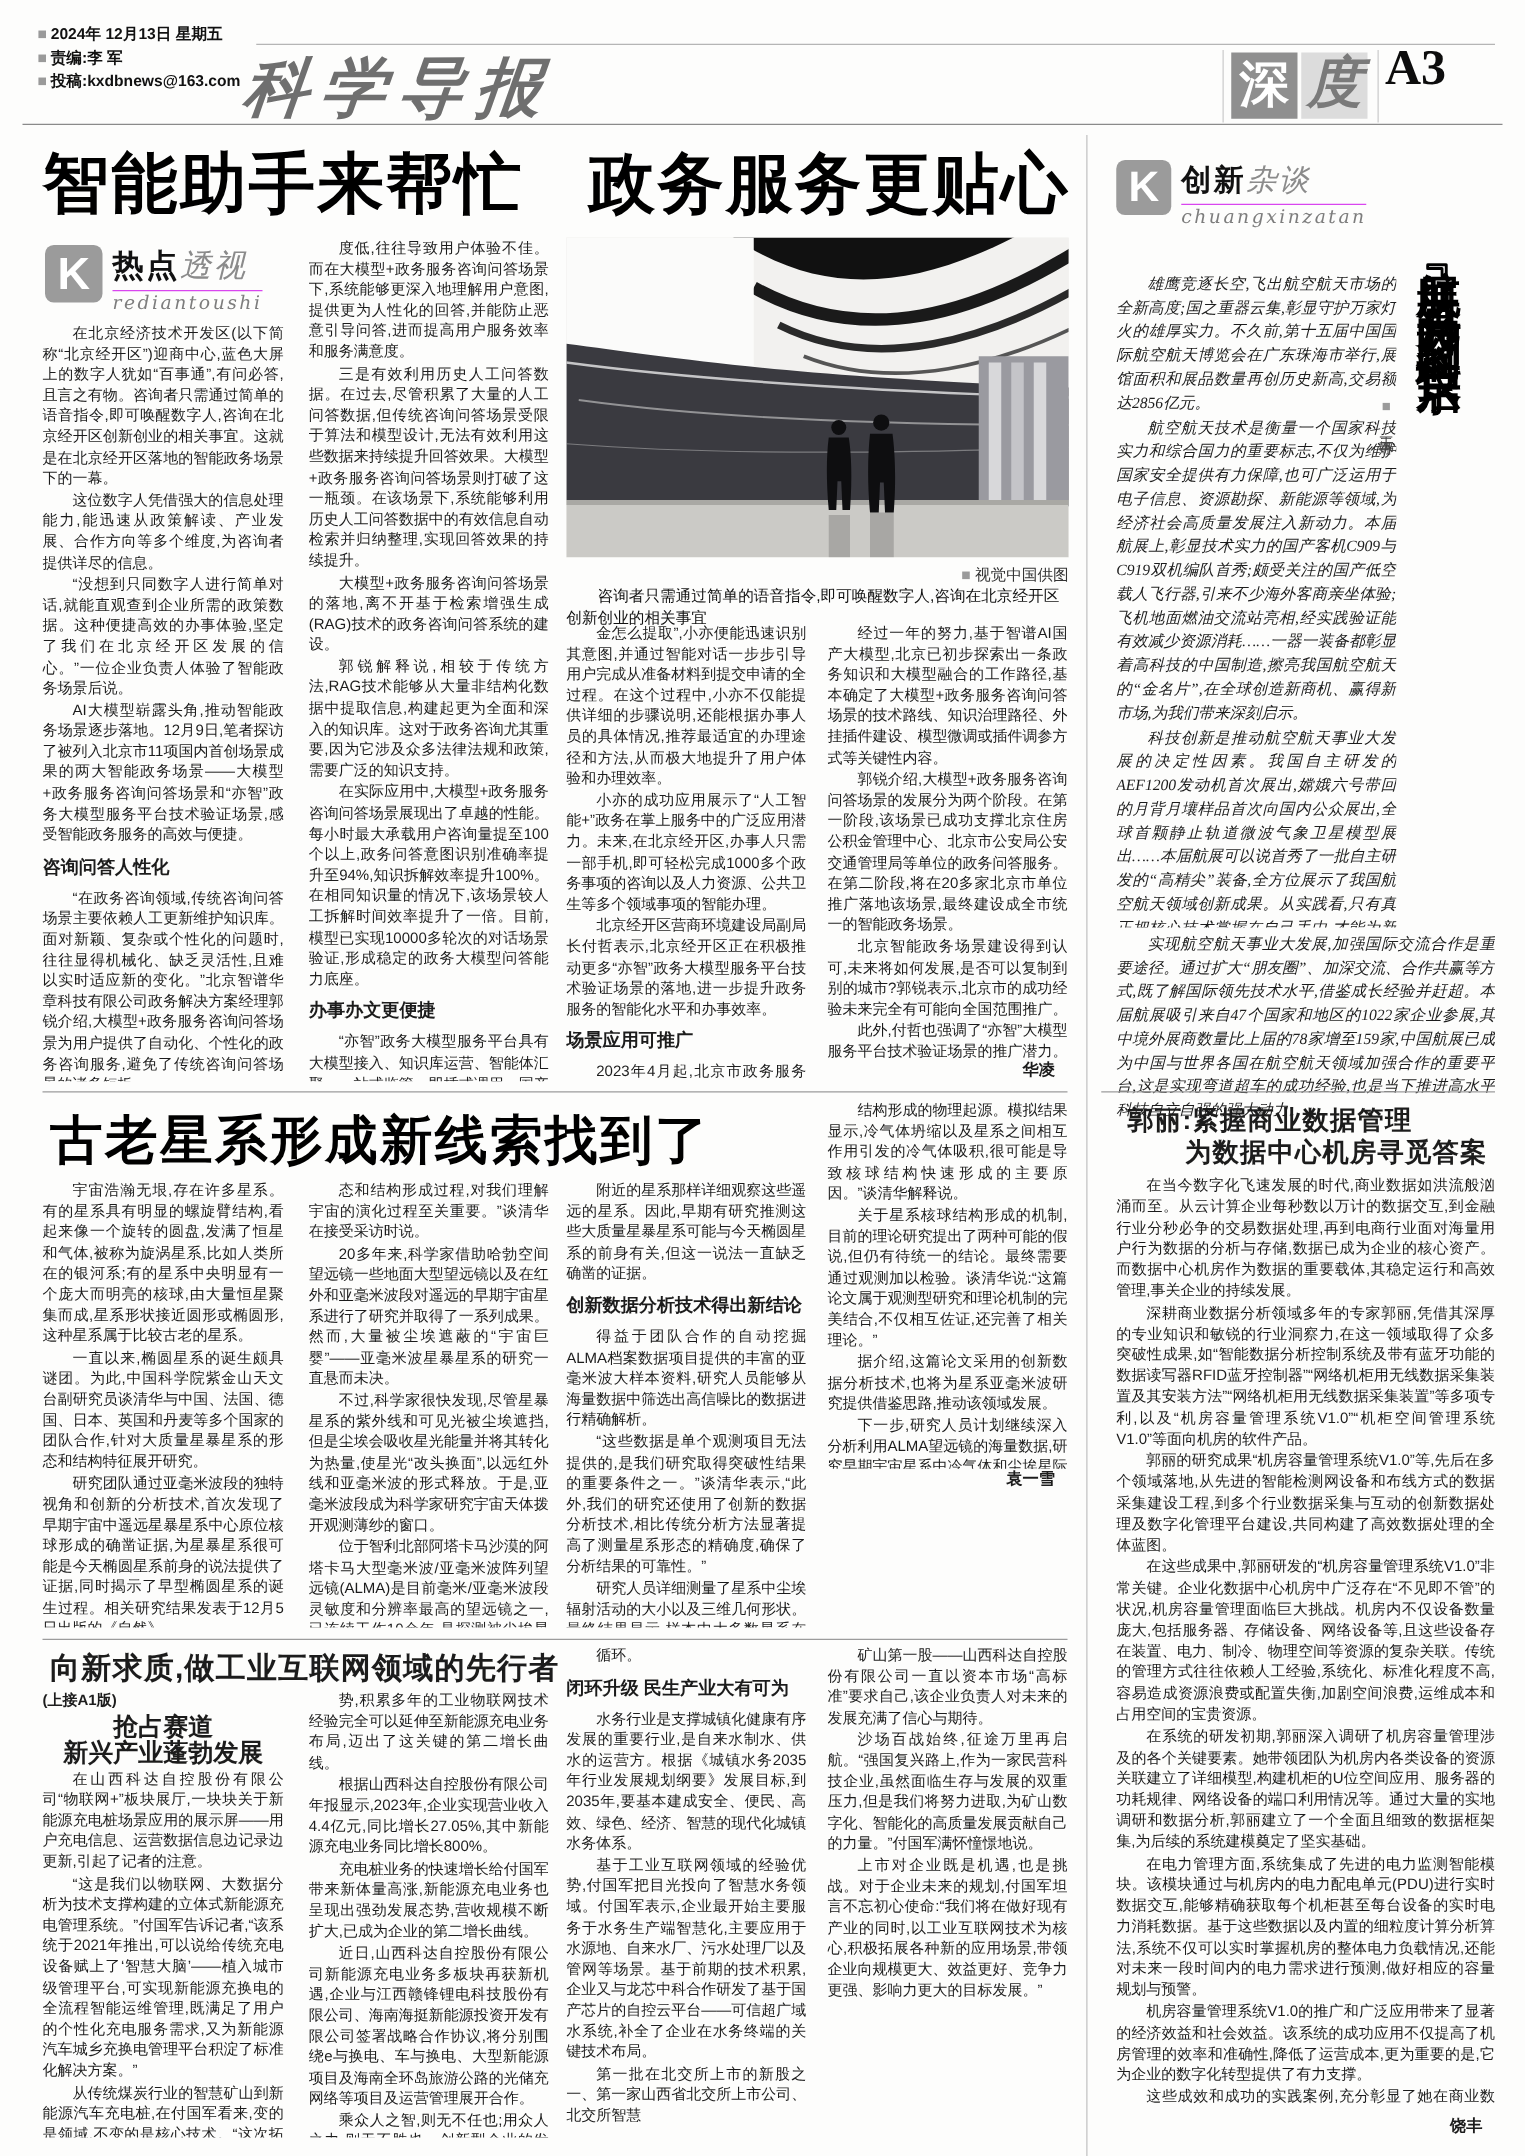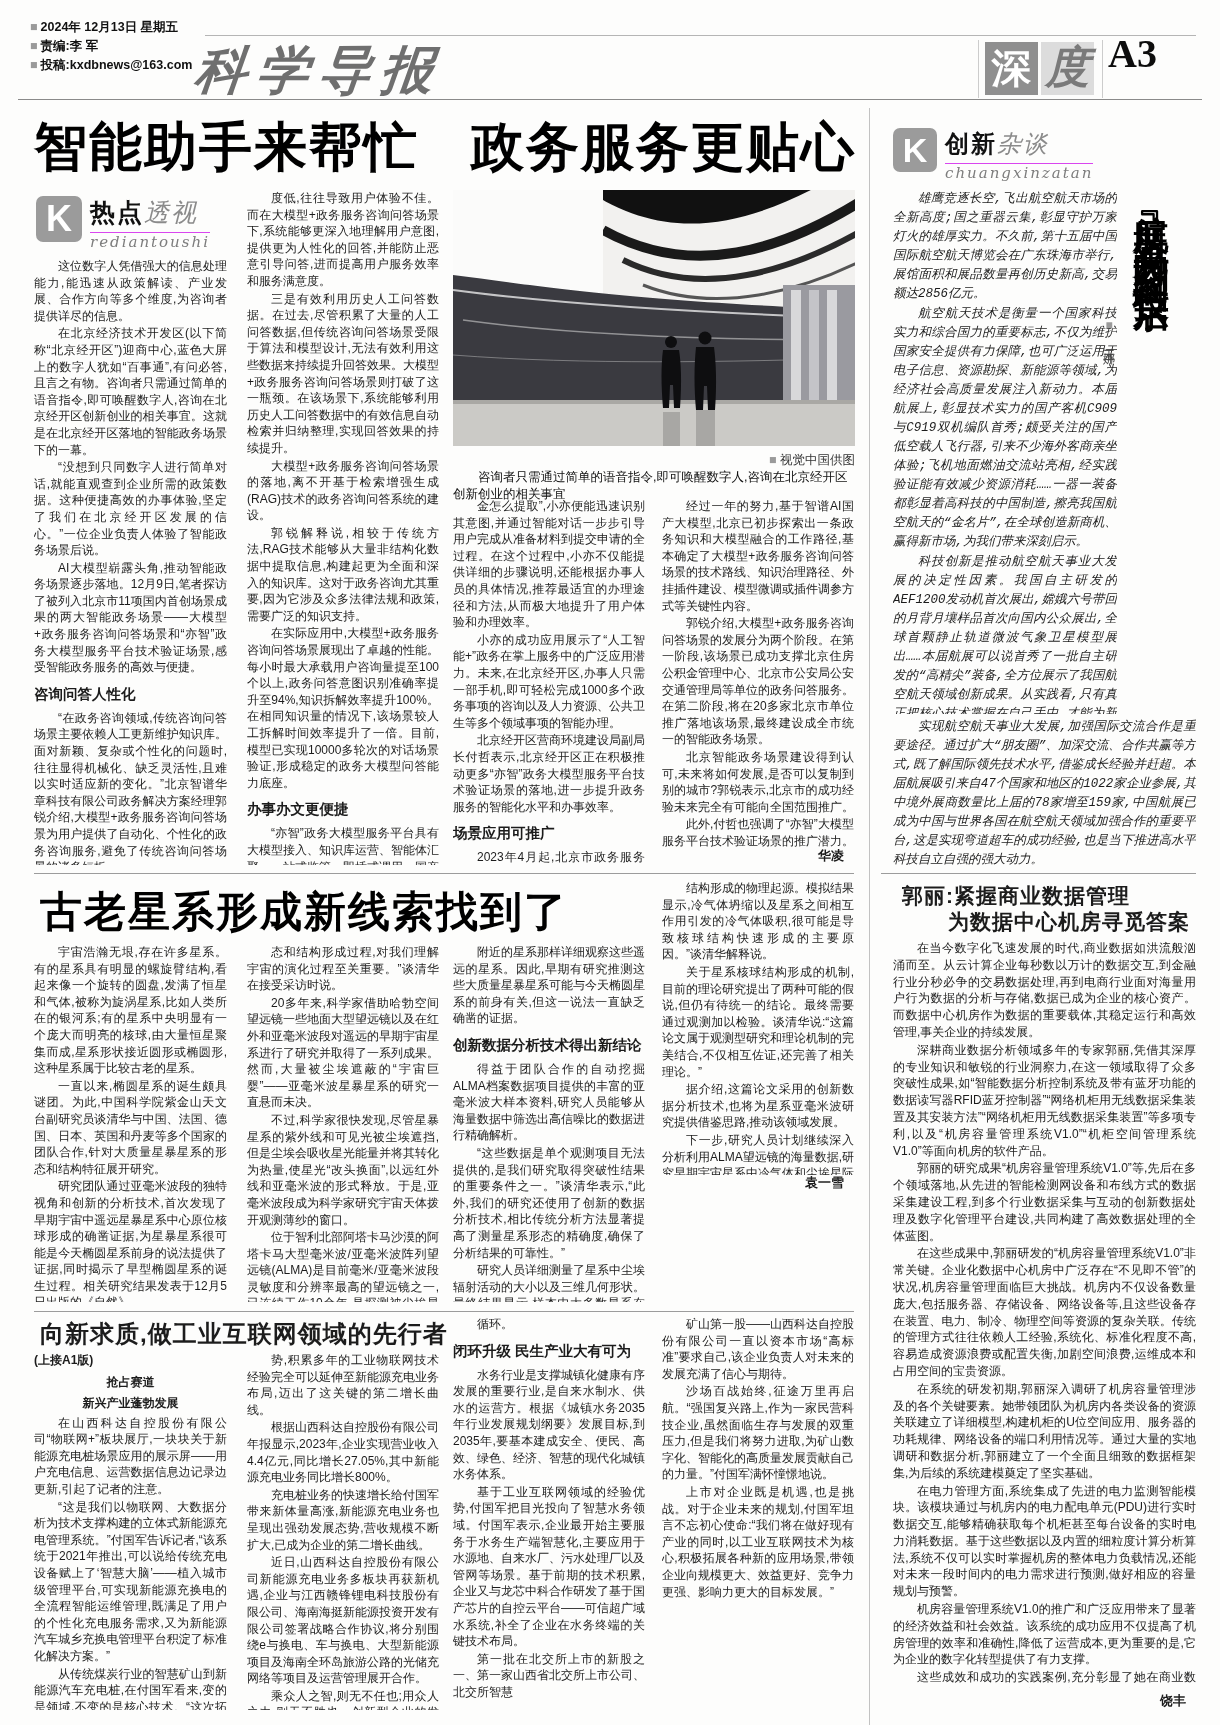--- a/index.html
+++ b/index.html
@@ -15,21 +15,21 @@
   .hdr-vline { position:absolute; top:40px; width:1px; height:58px; background:#ccc; }
   .depth1 { position:absolute; left:985px; top:42px; width:53px; height:53px; background:#8f8f8f; color:#fff; font-size:40px; font-weight:900; text-align:center; line-height:53px; }
   .depth2 { position:absolute; left:1041px; top:42px; width:53px; height:53px; background:#dcdcdc; color:#7a7a7a; font-family:"DejaVu Serif", serif; font-style:italic; font-weight:bold; font-size:44px; text-align:center; line-height:50px; }
   .pageno { position:absolute; left:1108px; top:30px; font-family:"Liberation Serif", serif; font-weight:900; font-size:40px; color:#0d0d0d; }
   .hdrline { position:absolute; left:18px; top:99px; width:1184px; height:1px; background:#8a8a8a; }
 
   
   .col { position:absolute; overflow:hidden; font-size:12px; line-height:16.6px; text-align:justify; }
   .blk-p { text-indent:2em; margin-bottom:1px; }
   .blk-h { font-weight:900; font-size:14.5px; line-height:18px; text-indent:0; margin:9px 0 7px; text-align:left; }
-  .blk-h2 { font-weight:900; font-size:12px; line-height:19px; text-indent:0; text-align:center; margin:2px 0; }
+  .blk-h2 { font-weight:900; font-size:20px; line-height:19px; text-indent:0; text-align:center; margin:2px 0; }
   .blk-cont { font-weight:900; text-indent:0; margin-bottom:4px; }
   .byline { font-weight:900; text-align:right; padding-right:10px; font-size:13px; }
   .divider { position:absolute; height:1px; background:#9c9c9c; }
   .vdivider { position:absolute; width:1px; background:#c2c2c2; }
 
   
   .headline1 { position:absolute; left:34px; top:112px; width:822px; display:flex; justify-content:space-between; font-size:53px; font-weight:900; letter-spacing:2px; color:#000; white-space:nowrap; }
   .badge { position:absolute; display:flex; align-items:flex-start; }
   .kbox { width:46px; height:46px; background:#9b9b9b; border-radius:7px; color:#fff; font-size:36px; font-weight:900; text-align:center; line-height:46px; flex:none; }
   .btxt { margin-left:8px; }
@@ -37,21 +37,21 @@
   .btitle .b1 { font-weight:900; color:#111; }
   .btitle .b2 { font-family:"DejaVu Serif", serif; font-style:italic; color:#8b8b8b; }
   .bpinyin { font-family:"DejaVu Serif", serif; font-style:italic; font-size:15px; color:#7d7d7d; letter-spacing:2px; }
 
   .photo { position:absolute; left:453px; top:190px; width:402px; height:256px; background:#f0efed; overflow:hidden; }
   .caption { position:absolute; left:453px; top:452px; width:402px; font-size:12.5px; line-height:17px; color:#111; }
   .caption .credit { float:right; color:#333; }
   .caption .credit .sq { color:#9a9a9a; }
 
   
-  .kai { font-family:Liberation Mono, monospace; font-style:italic; }
+  .kai { font-family:Liberation Serif, serif; font-style:italic;margin-top:28px; }
   .kai .kp { text-indent:2em; text-align:justify; margin-bottom:1px; }
   .vtitle { position:absolute; left:1126px; top:186px; height:540px; writing-mode:vertical-rl; font-size:36px; font-weight:900; letter-spacing:7px; color:#000; font-family:"Liberation Sans", sans-serif; }
   .vbyline { position:absolute; left:1100px; top:318px; writing-mode:vertical-rl; font-size:12px; color:#444; letter-spacing:2px; }
   .vbyline .sq { color:#9a9a9a; }
 
   
   .gl-h1 { position:absolute; left:902px; top:882px; font-size:21px; font-weight:900; letter-spacing:1px; }
   .gl-h2 { position:absolute; left:948px; top:908px; font-size:21px; font-weight:900; letter-spacing:1px; }
 
   
@@ -88,22 +88,22 @@
 
   <div class="badge" style="left:36px; top:196px;">
     <div class="kbox">K</div>
     <div class="btxt">
       <div class="btitle"><span class="b1">热点</span><span class="b2">透视</span></div>
       <div class="bpinyin">rediantoushi</div>
     </div>
   </div>
 
   <div class="col" style="left:34px; top:258px; width:193px; height:607px;">
+      <div class="blk-p">在北京经济技术开发区(以下简称“北京经开区”)迎商中心,蓝色大屏上的数字人犹如“百事通”,有问必答,且言之有物。咨询者只需通过简单的语音指令,即可唤醒数字人,咨询在北京经开区创新创业的相关事宜。这就是在北京经开区落地的智能政务场景下的一幕。</div>
       <div class="blk-p">这位数字人凭借强大的信息处理能力,能迅速从政策解读、产业发展、合作方向等多个维度,为咨询者提供详尽的信息。</div>
-      <div class="blk-p">在北京经济技术开发区(以下简称“北京经开区”)迎商中心,蓝色大屏上的数字人犹如“百事通”,有问必答,且言之有物。咨询者只需通过简单的语音指令,即可唤醒数字人,咨询在北京经开区创新创业的相关事宜。这就是在北京经开区落地的智能政务场景下的一幕。</div>
       <div class="blk-p">“没想到只同数字人进行简单对话,就能直观查到企业所需的政策数据。这种便捷高效的办事体验,坚定了我们在北京经开区发展的信心。”一位企业负责人体验了智能政务场景后说。</div>
       <div class="blk-p">AI大模型崭露头角,推动智能政务场景逐步落地。12月9日,笔者探访了被列入北京市11项国内首创场景成果的两大智能政务场景——大模型+政务服务咨询问答场景和“亦智”政务大模型服务平台技术验证场景,感受智能政务服务的高效与便捷。</div>
       <div class="blk-h">咨询问答人性化</div>
       <div class="blk-p">“在政务咨询领域,传统咨询问答场景主要依赖人工更新维护知识库。面对新颖、复杂或个性化的问题时,往往显得机械化、缺乏灵活性,且难以实时适应新的变化。”北京智谱华章科技有限公司政务解决方案经理郭锐介绍,大模型+政务服务咨询问答场景为用户提供了自动化、个性化的政务咨询服务,避免了传统咨询问答场景的诸多短板。</div>
     </div>
   <div class="col" style="left:247px; top:190px; width:192px; height:675px;">
       <div class="blk-p">度低,往往导致用户体验不佳。而在大模型+政务服务咨询问答场景下,系统能够更深入地理解用户意图,提供更为人性化的回答,并能防止恶意引导问答,进而提高用户服务效率和服务满意度。</div>
       <div class="blk-p">三是有效利用历史人工问答数据。在过去,尽管积累了大量的人工问答数据,但传统咨询问答场景受限于算法和模型设计,无法有效利用这些数据来持续提升回答效果。大模型+政务服务咨询问答场景则打破了这一瓶颈。在该场景下,系统能够利用历史人工问答数据中的有效信息自动检索并归纳整理,实现回答效果的持续提升。</div>
       <div class="blk-p">大模型+政务服务咨询问答场景的落地,离不开基于检索增强生成(RAG)技术的政务咨询问答系统的建设。</div>
       <div class="blk-p">郭锐解释说,相较于传统方法,RAG技术能够从大量非结构化数据中提取信息,构建起更为全面和深入的知识库。这对于政务咨询尤其重要,因为它涉及众多法律法规和政策,需要广泛的知识支持。</div>

